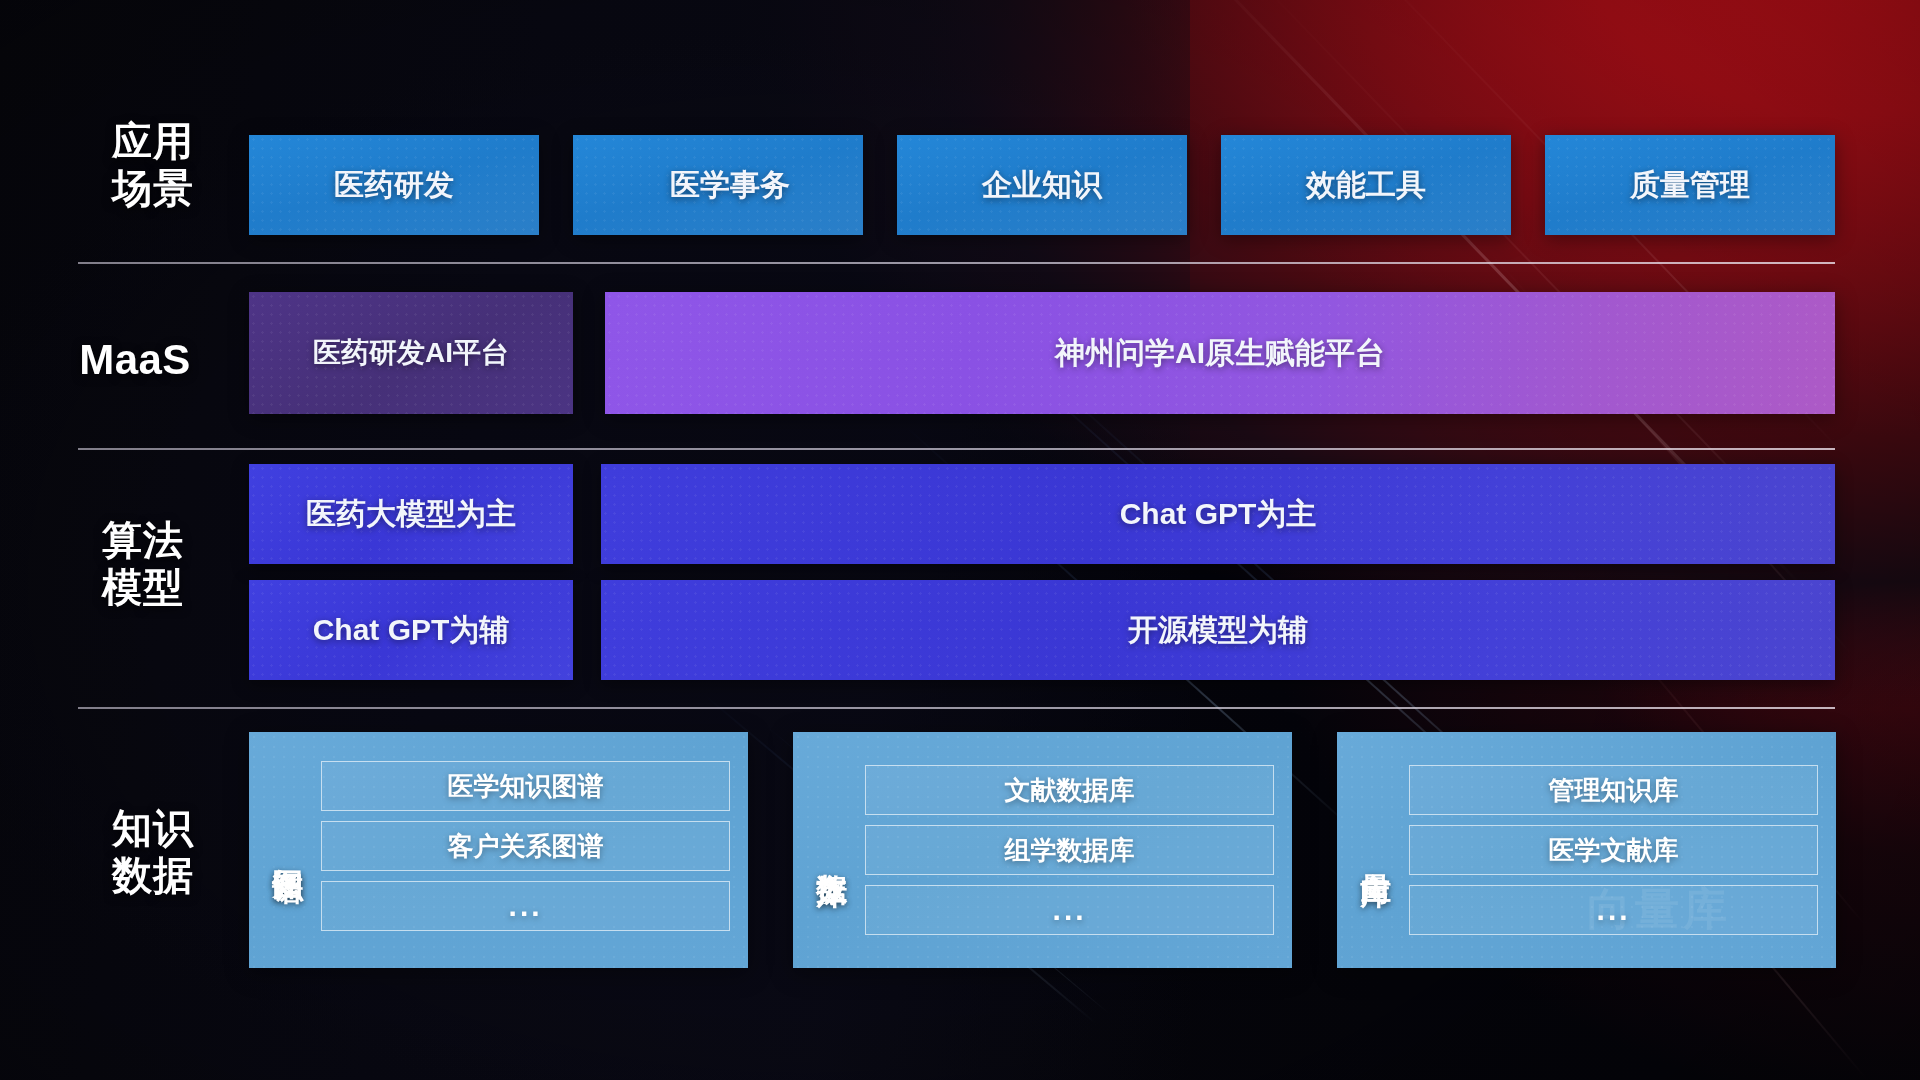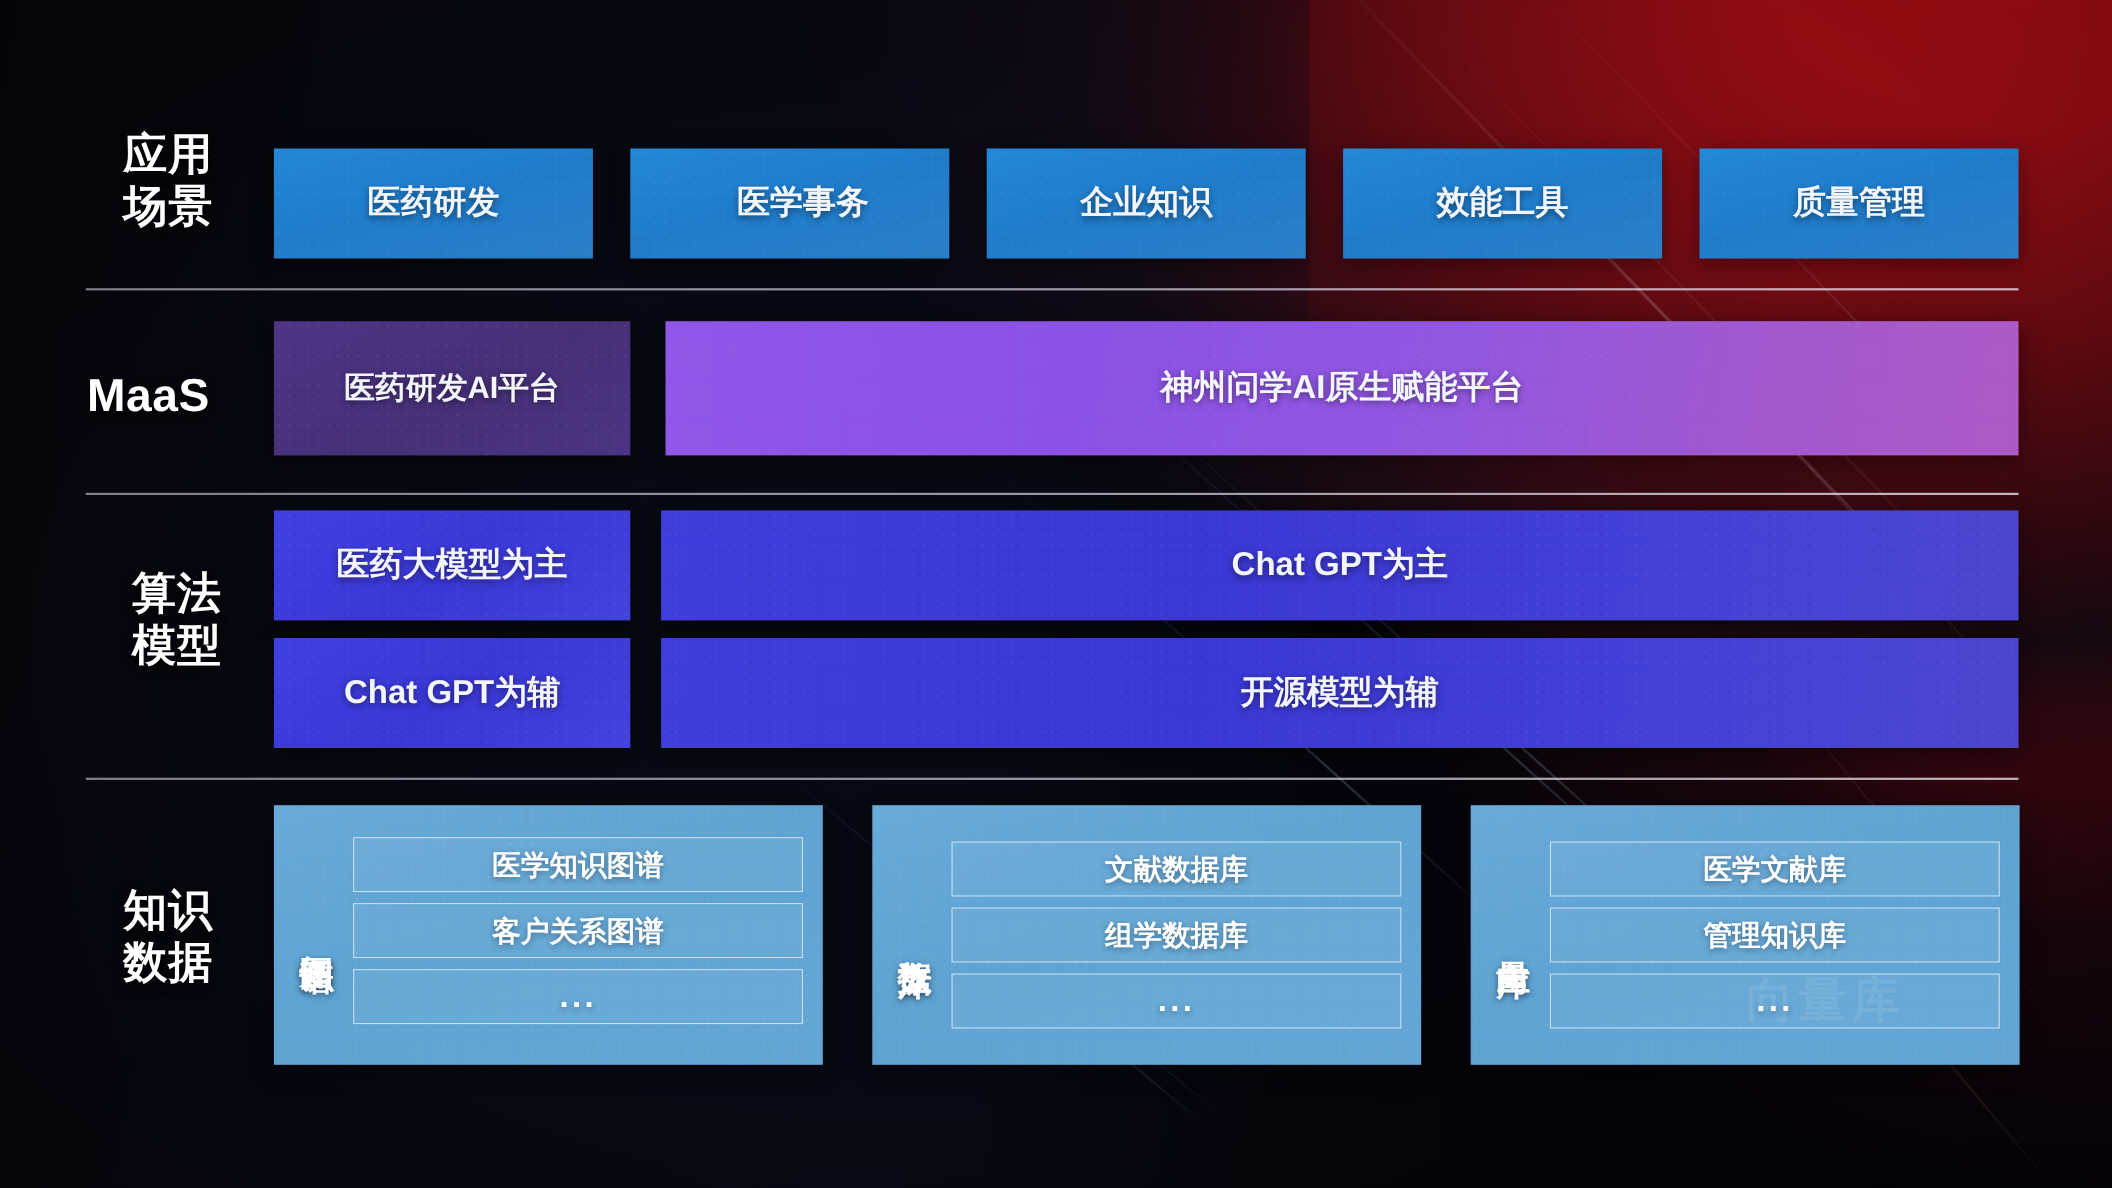--- a/index.html
+++ b/index.html
@@ -252,21 +252,21 @@
     <span class="txt">医药研发AI平台</span>
   </div>
 
   <div class="card maas-wide" style="left:605px; top:292px; width:1230px; height:122px;">
     <div class="dots-tex"></div>
     <span class="txt">神州问学AI原生赋能平台</span>
   </div>
 
   <div class="divider" style="left:78px; top:448px; width:1757px;"></div>
 
-  <div class="row-label cn" style="left:86px; top:517px; width:150px;">算法
+  <div class="row-label cn" style="left:68px; top:517px; width:150px;">算法
 模型</div>
 
   <div class="card algo" style="left:249px; top:464px; width:324px; height:100px;">
     <div class="dots-tex"></div>
     <span class="txt">医药大模型为主</span>
   </div>
 
   <div class="card algo-wide" style="left:601px; top:464px; width:1234px; height:100px;">
     <div class="dots-tex"></div>
     <span class="txt">Chat GPT为主</span>
@@ -305,19 +305,19 @@
       <div class="kitem" style="height:50px; margin-bottom:10px;">组学数据库</div>
       <div class="kitem ellipsis" style="height:50px;">...</div>
     </div>
   </div>
 
   <div class="kpanel" style="left:1337px; top:732px; width:499px; height:236px; padding:14px 18px 14px 22px;">
     <div class="dots-tex"></div>
     <div class="watermark" style="left:250px; top:148px;">向量库</div>
     <div class="kpanel-title" style="margin-right:18px; height:190px;">向量库</div>
     <div class="kpanel-items">
+      <div class="kitem" style="height:50px; margin-bottom:10px;">管理知识库</div>
       <div class="kitem" style="height:50px; margin-bottom:10px;">医学文献库</div>
-      <div class="kitem" style="height:50px; margin-bottom:10px;">管理知识库</div>
       <div class="kitem ellipsis" style="height:50px;">...</div>
     </div>
   </div>
 
 </div>
 
 </body></html>

